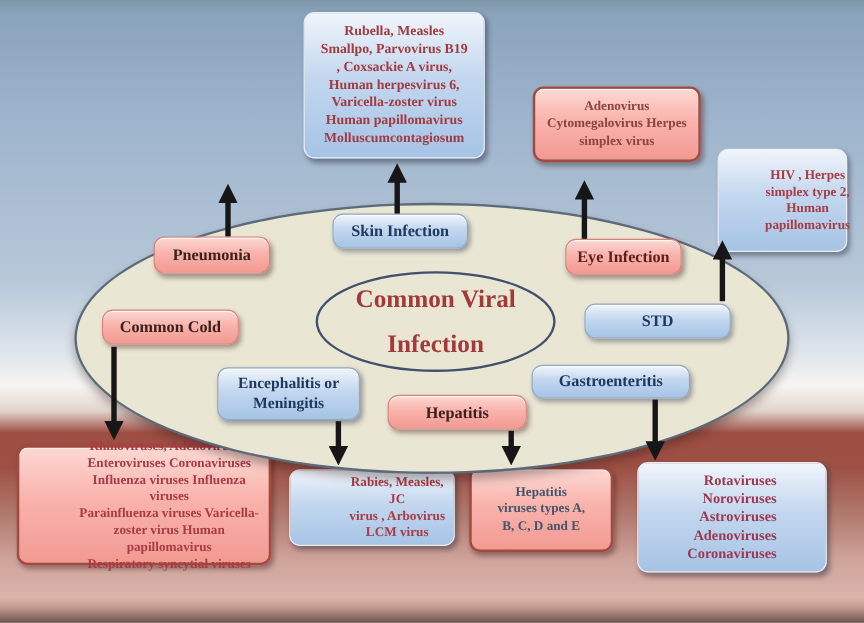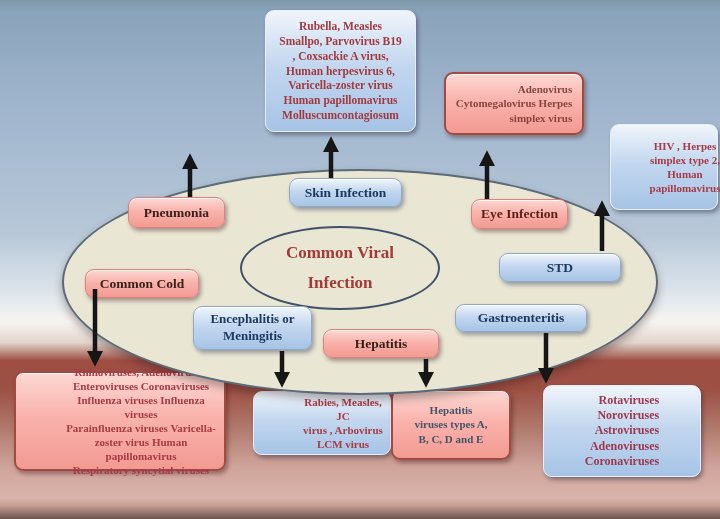--- a/index.html
+++ b/index.html
@@ -38,74 +38,73 @@
     border:1px solid #d8837c;
     box-shadow:2px 3px 4px rgba(60,20,20,.4), inset 0 1px 0 rgba(255,255,255,.75);
   }
   .pink-outer{
     border:2px solid #a04a42;
   }
   .blue{
     background:linear-gradient(180deg,#f0f5fb 0%,#c3d7ef 45%,#a6c4e6 100%);
     border:1px solid #8fa9c6;
     box-shadow:2px 3px 4px rgba(30,40,70,.4), inset 0 1px 0 rgba(255,255,255,.8);
-    margin-left:12px;
   }
   .blue-outer{
     border:1.5px solid #e8eef6;
     box-shadow:2px 3px 4px rgba(40,40,60,.45);
   }
   .virus{
     white-space:pre-line;
     font-size:11px;
     padding:4px 6px;
   }
   .cat{font-size:13.5px;}
   .t-red{color:#a23b40;}
   .t-crimson{color:#a83b44;padding-left:48px;}
-  .t-brick{color:#8c4440;text-align:right;}
+  .t-brick{color:#8c4440;}
   .t-plum{color:#9c3950;text-align:right;}
   .t-slate{color:#44546a;}
   .t-navy{color:#1e3a60;}
   .t-darkbrown{color:#3a221c;}
   .t-eyered{color:#5e1f1a;margin-left:35px;}
 
   
   #big-ellipse{
     position:absolute;left:62px;top:169px;width:592px;height:222px;
     background:#eae6d4;
     border:2px solid #5c6b7a;
     border-radius:50%;
     box-shadow:0 5px 8px rgba(40,20,20,.35);
   }
   #center-ellipse{
-    position:absolute;left:240px;top:226px;width:200px;height:84px;
+    position:absolute;left:263px;top:226px;width:200px;height:84px;
     border:2px solid #41516b;
     border-radius:50%;
     display:flex;align-items:center;justify-content:center;text-align:center;
-    font-weight:bold;font-size:17px;color:#a23a3a;
+    font-weight:bold;font-size:21px;color:#a23a3a;
     line-height:1.75;
     padding:0 24px;box-sizing:border-box;
   }
 
   
   #box-pneumonia-viruses{left:33px;top:67px;width:164px;height:84px;}
   #box-skin-viruses{left:253px;top:10px;width:151px;height:122px;font-size:11.5px;}
   #box-eye-viruses{left:444px;top:72px;width:140px;height:63px;}
   #box-std-viruses{left:598px;top:124px;width:108px;height:86px;}
   #box-cold-viruses{left:14px;top:371px;width:212px;height:100px;}
   #box-enceph-viruses{left:241px;top:391px;width:138px;height:64px;}
   #box-hep-viruses{left:391px;top:389px;width:120px;height:71px;}
   #box-gastro-viruses{left:531px;top:385px;width:158px;height:92px;font-size:12px;}
 
   
   #box-pneumonia{left:128px;top:197px;width:97px;height:31px;}
   #box-skin{left:277px;top:178px;width:113px;height:29px;}
   #box-eye{left:436px;top:199px;width:97px;height:30px;}
-  #box-cold{left:85px;top:269px;width:114px;height:29px;}
+  #box-cold{left:85px;top:258px;width:114px;height:29px;}
   #box-std{left:487px;top:253px;width:122px;height:29px;}
   #box-enceph{left:181px;top:306px;width:119px;height:44px;font-size:13px;}
   #box-hepatitis{left:323px;top:329px;width:116px;height:29px;}
   #box-gastro{left:443px;top:304px;width:132px;height:28px;}
 
   #arrow-layer{position:absolute;left:0;top:0;width:720px;height:519px;pointer-events:none;}
 </style>
 </head>
 <body>
 

